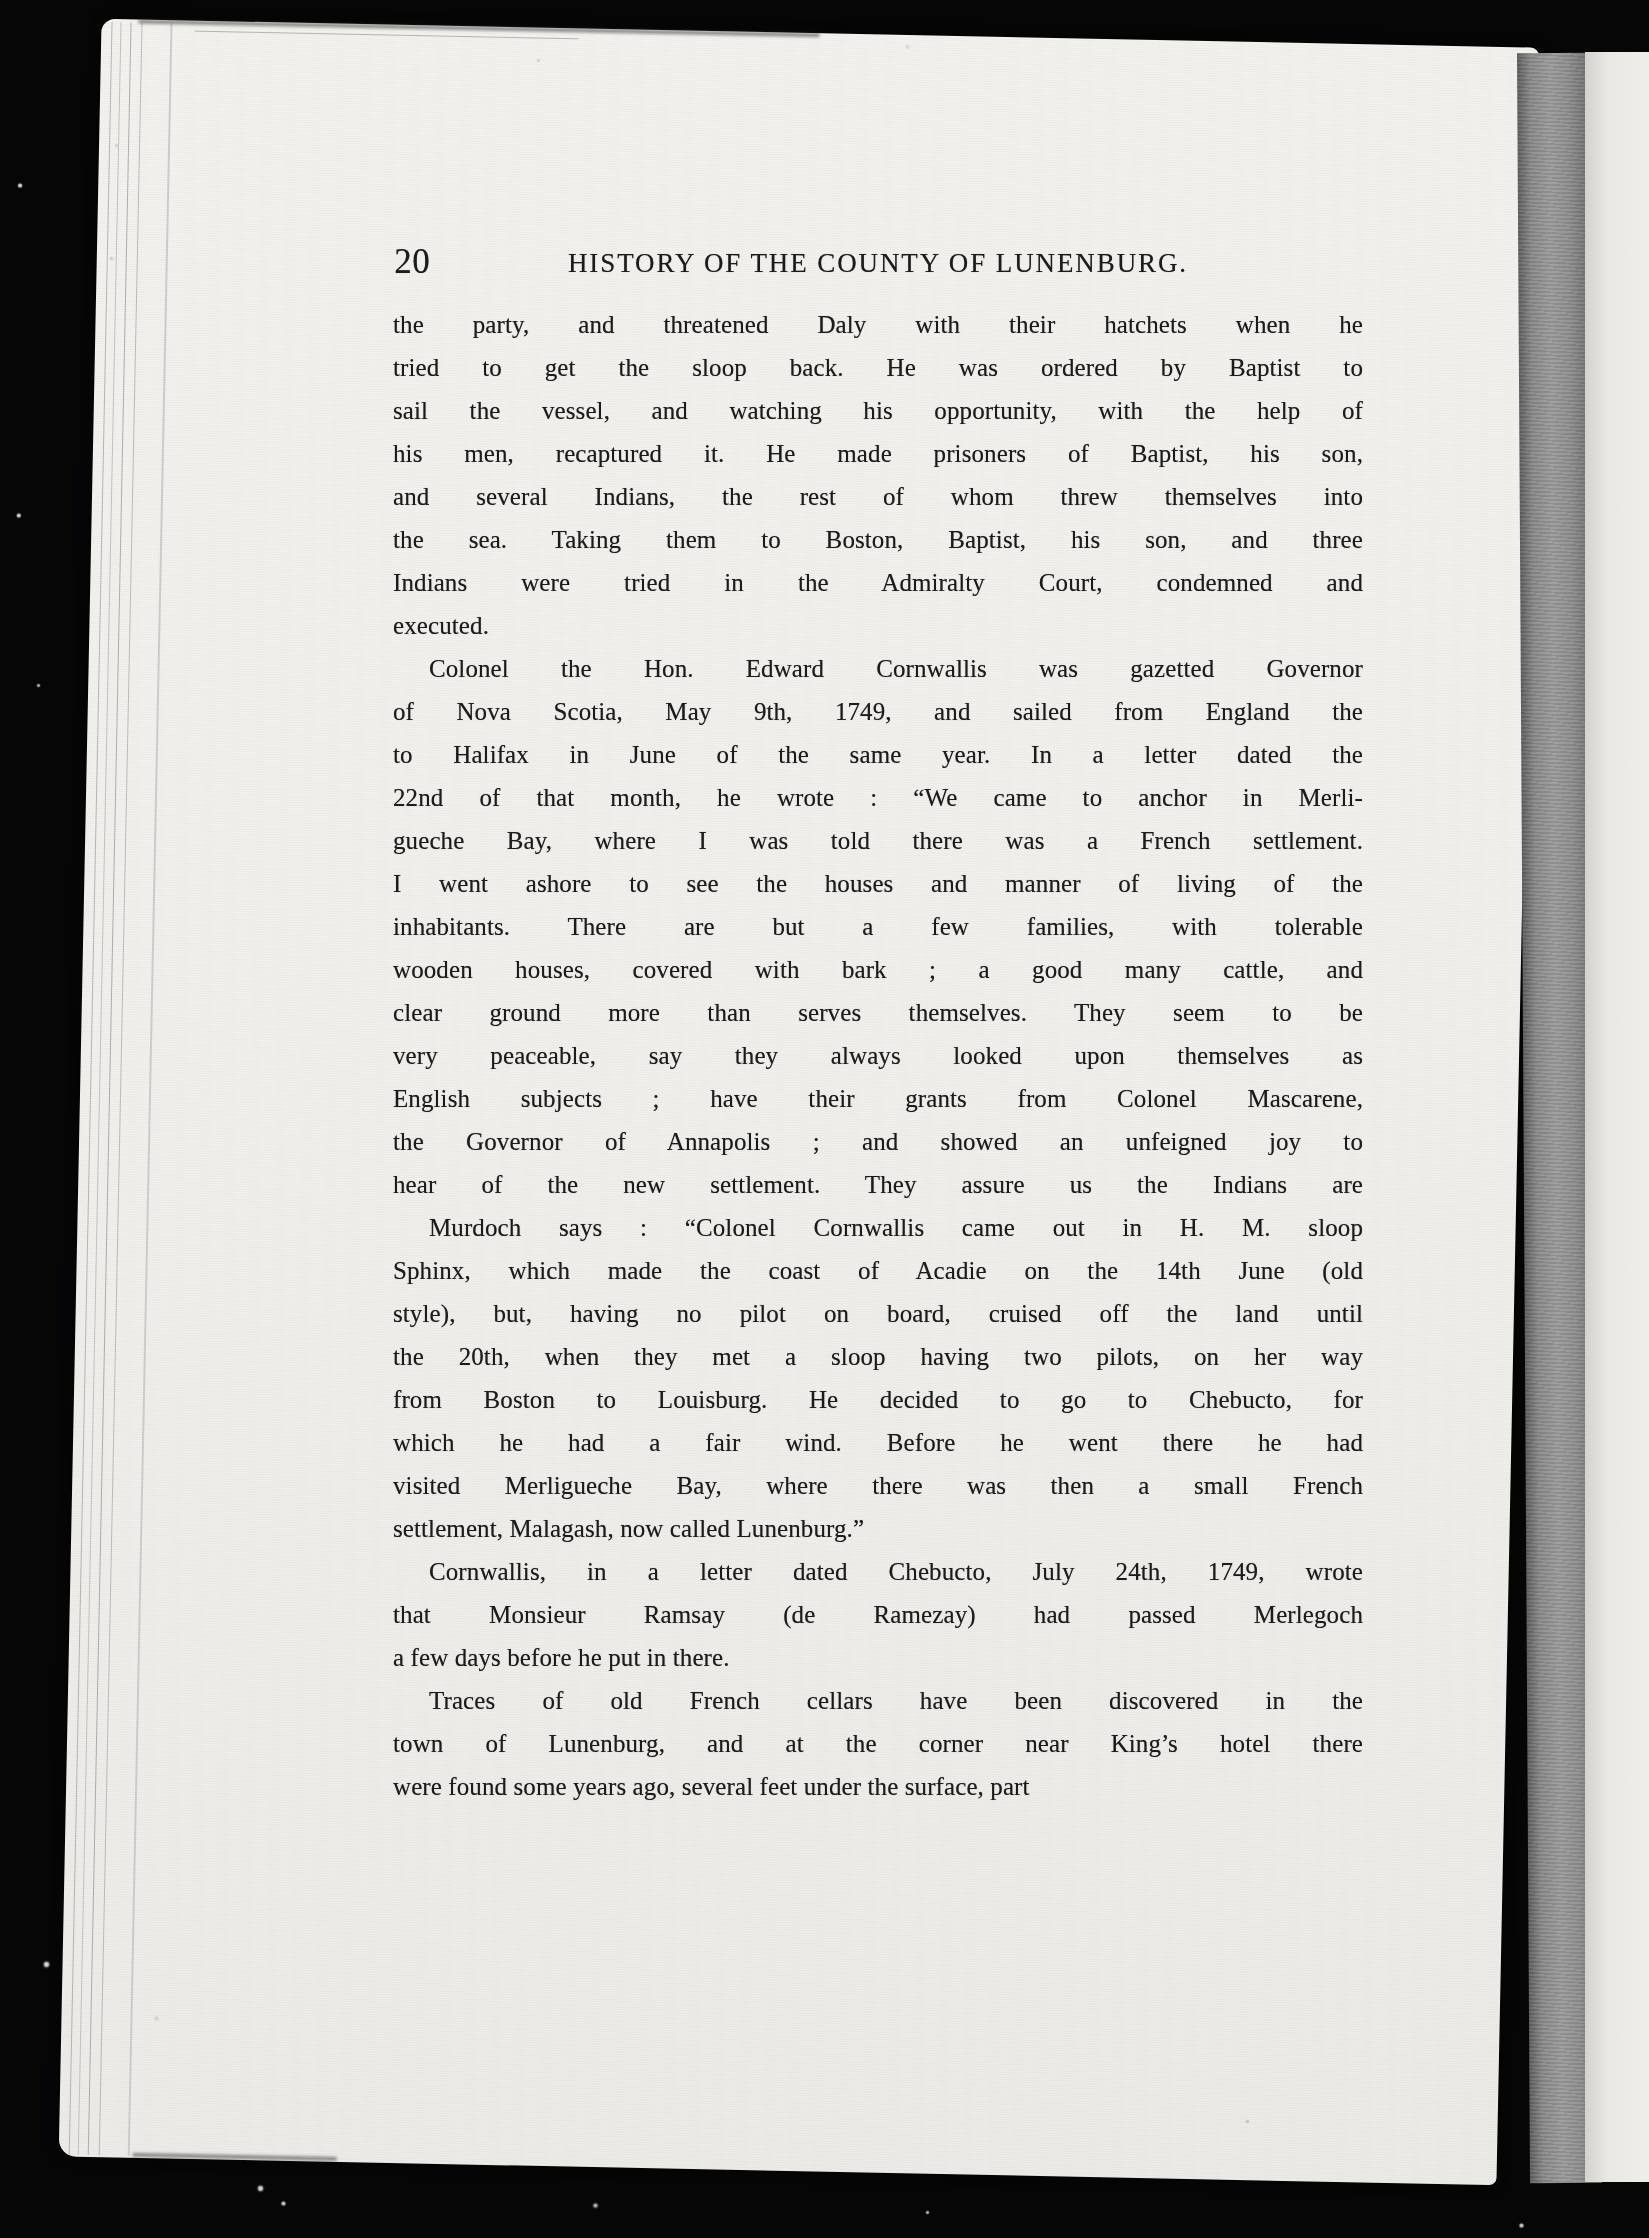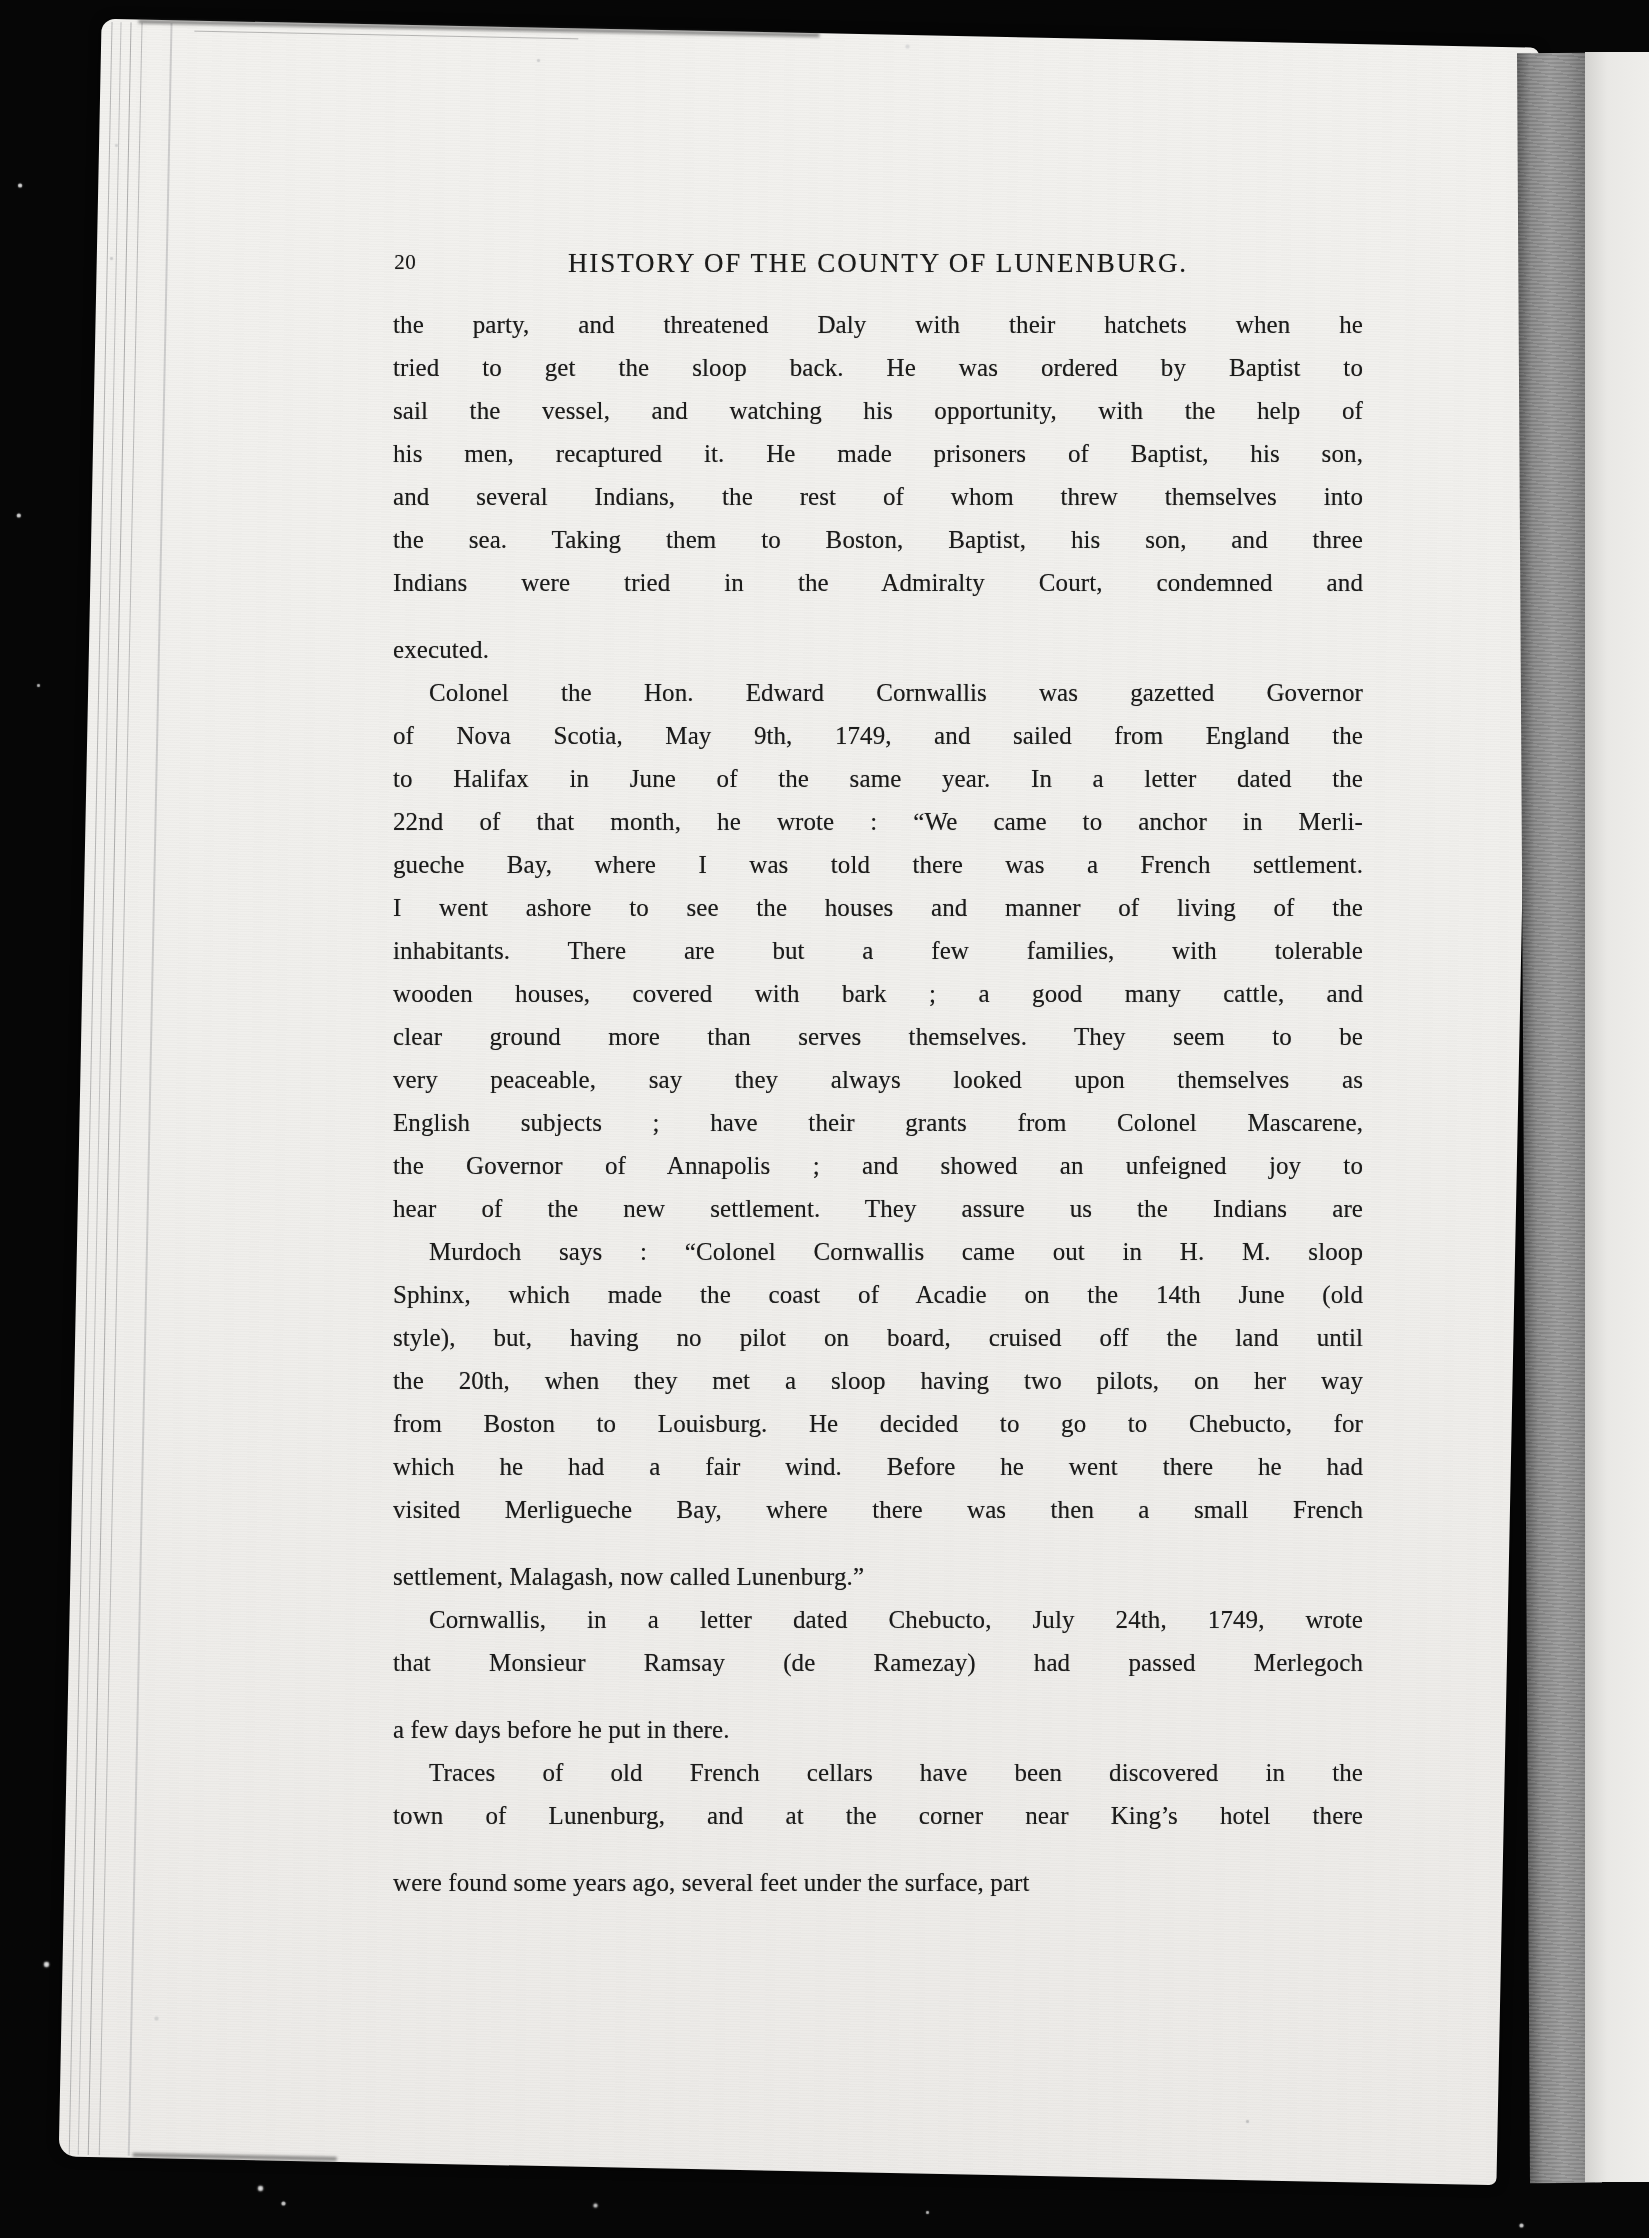--- a/index.html
+++ b/index.html
@@ -33,28 +33,28 @@
   #fore-edge::after{content:"";position:absolute;inset:0;
          background:repeating-linear-gradient(3deg,rgba(255,255,255,.06) 0 1.9px,rgba(0,0,0,.07) 1.9px 3.7px);}
   
   #right-sliver{position:absolute;left:1585px;top:52px;width:64px;height:2130px;
          background:linear-gradient(90deg,#d3d2cf 0%,#e9e8e5 35%,#efeeeb 100%);}
 
   
   #print{position:absolute;left:393px;top:246px;width:970px;color:#1b1b1a;
          text-shadow:0 0 0.7px rgba(25,25,25,.5);}
   #running-head{position:relative;height:57px;}
-  #page-number{position:absolute;left:1.2px;top:0;font-size:21px;line-height:32px;letter-spacing:0.6px;}
+  #page-number{position:absolute;left:1.2px;top:0;font-size:35px;line-height:32px;letter-spacing:0.6px;}
   #running-title{position:absolute;left:0;right:0;top:3.1px;text-align:center;
          font-size:27px;line-height:28.5px;letter-spacing:1.9px;white-space:nowrap;}
 
   #body-text{position:absolute;left:0;top:57px;width:970px;}
   .line{height:43px;line-height:43px;font-size:25px;letter-spacing:0.1px;
         text-align:justify;text-align-last:justify;white-space:nowrap;}
-  .line.last{text-align-last:left;margin-top:24px;}
+  .line.last{text-align-last:left;}
   .line.indent{padding-left:36px;}
   .it{margin-top:18px;}
 
   
   #specks{position:absolute;left:0;top:0;width:2.5px;height:2.5px;border-radius:50%;background:transparent;
     box-shadow:
       18.6px 184px 1.2px 0.6px #d9d9d9, 115px 144px 1.2px 0 #cfcfcf, 110px 257px 1.2px 0 #c8c8c8,
       17.3px 514px 1.2px 0.6px #d5d5d5, 37px 684px 1.2px 0 #bfbfbf, 45px 1963px 1.9px 1.2px #e2e2e2,
       155px 2017px 1.2px 0.6px #d0d0d0, 259px 2187px 1.9px 1.2px #dedede, 282px 2202px 1.2px 0.6px #cccccc,
       594px 2204px 1.9px 0.6px #d6d6d6, 926px 2211px 1.2px 0 #c4c4c4, 1520px 2224px 1.2px 0.6px #cfcfcf,

